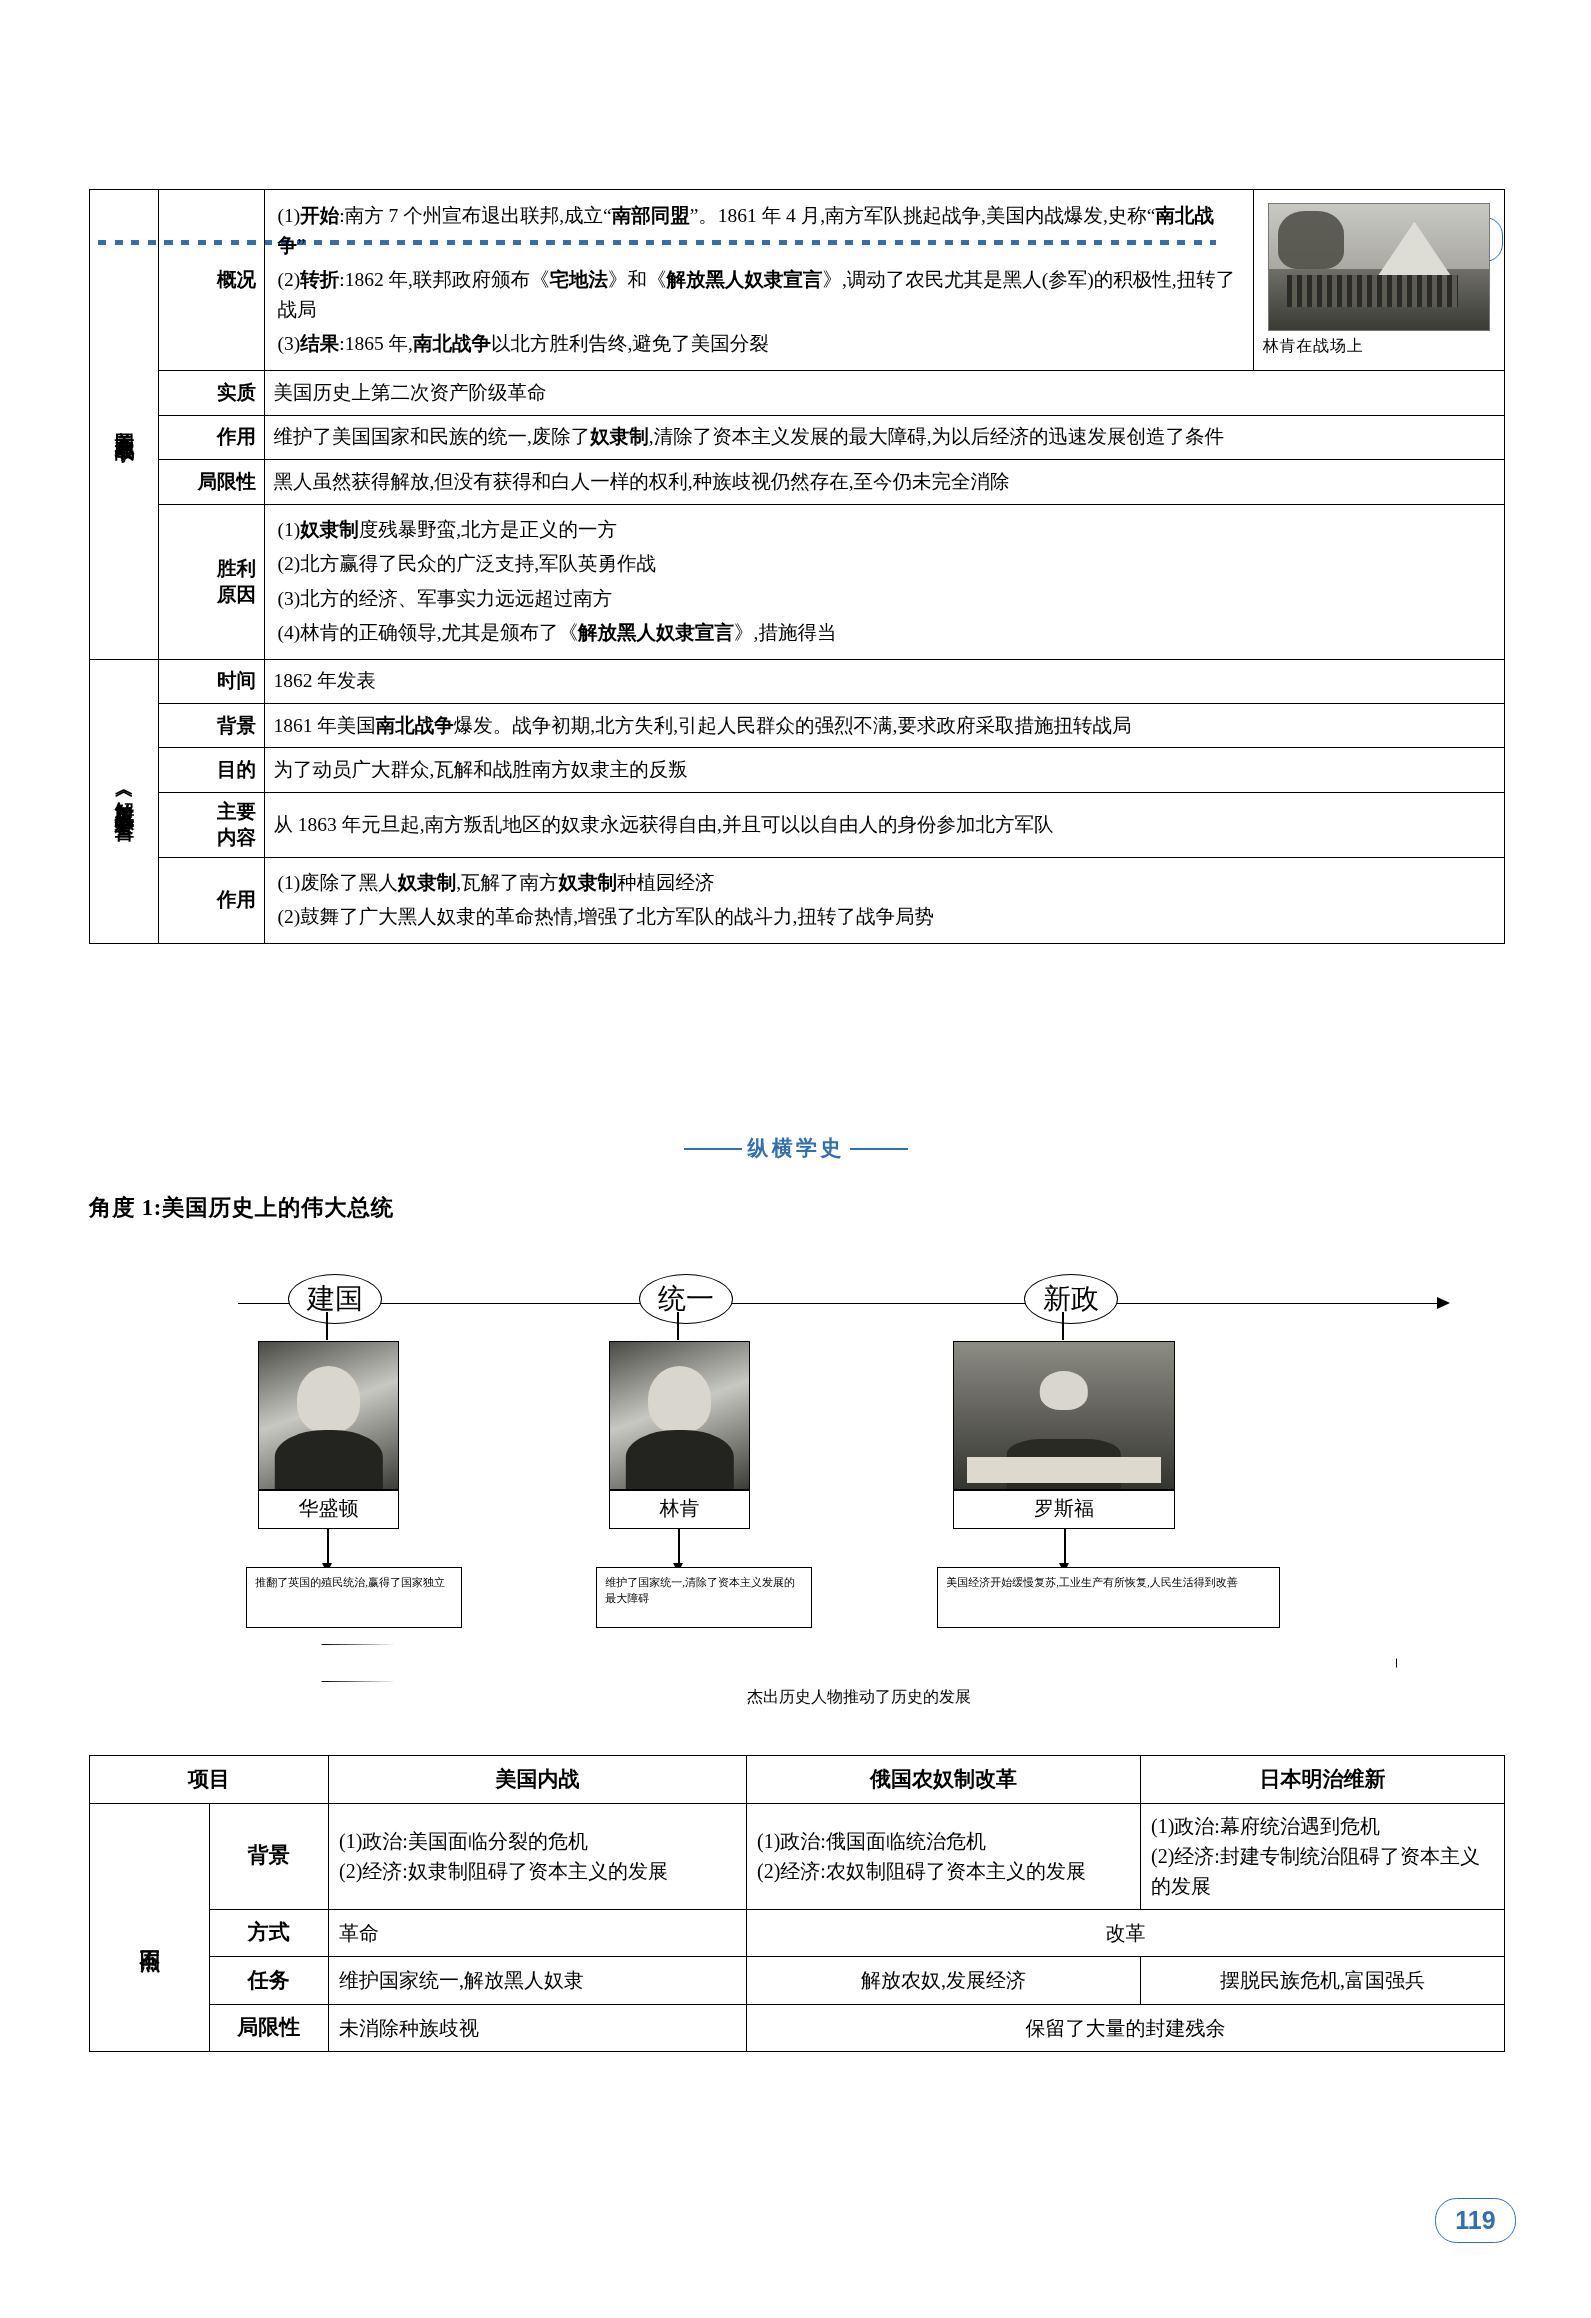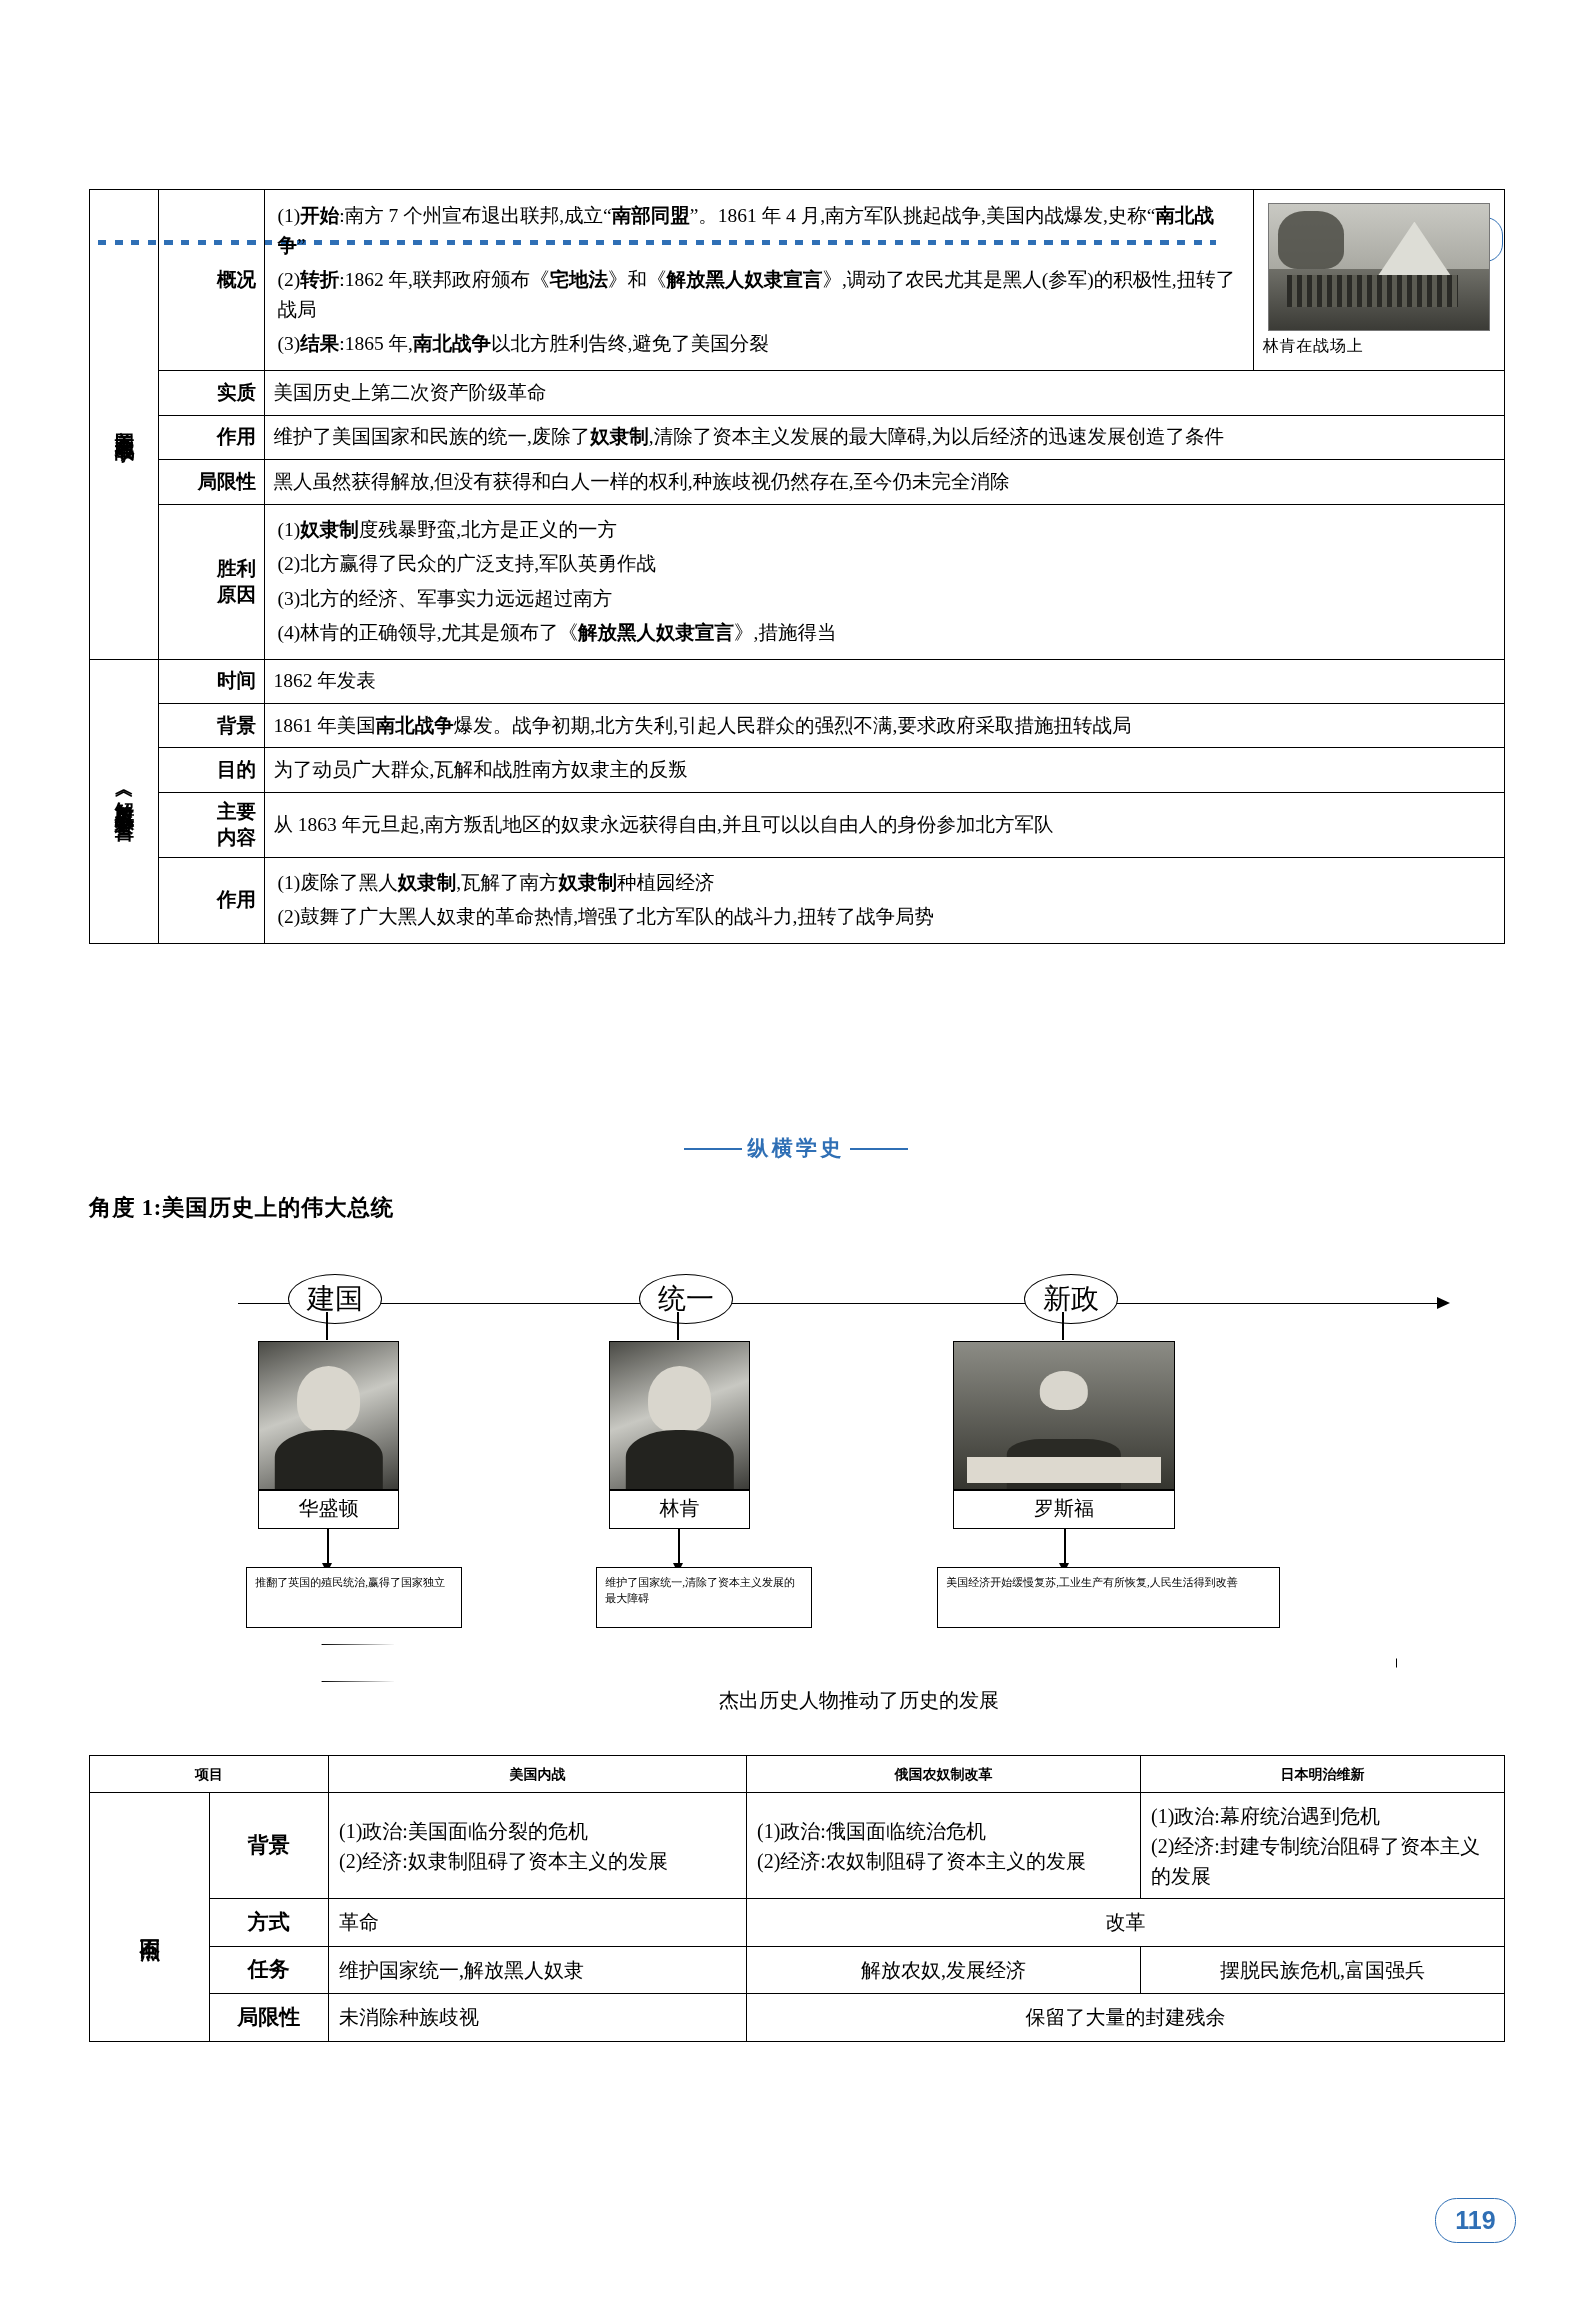--- a/index.html
+++ b/index.html
@@ -136,34 +136,34 @@
     font-size:11px;line-height:1.45;padding:6.6px 8.3px;
   }
   .banner{
     position:absolute;left:232px;top:411px;width:1076px;height:38px;
   }
   .banner .shape{
     position:absolute;inset:0;background:#fff;border:1.3px solid #000;
     clip-path:polygon(0 0, 100% 38%, 100% 62%, 0 100%, 21.5px 50%);
   }
   .banner .txt{
-    position:absolute;left:0;top:43px;width:1076px;text-align:center;font-size:20px;
+    position:absolute;left:0;top:43px;width:1076px;text-align:center;font-size:16px;
   }
   .angle2{
     position:absolute;left:89px;top:1718px;font-size:22.4px;font-weight:bold;letter-spacing:0.8px;
   }
   
   .tbl2{
     position:absolute;left:89px;top:1755px;width:1416px;
     border-collapse:collapse;table-layout:fixed;
   }
   .tbl2 td,.tbl2 th{
     border:1.3px solid #000;font-size:20px;line-height:1.5;padding:7.5px 10px;vertical-align:middle;
   }
-  .tbl2 th{font-weight:bold;text-align:center;font-size:14px;}
+  .tbl2 th{font-weight:bold;text-align:center;font-size:21px;}
   .tbl2 .v{width:61px;text-align:center;font-weight:bold;font-size:21px;}
   .tbl2 .v span{writing-mode:vertical-rl;text-orientation:upright;line-height:1.3;}
   .tbl2 .k{width:99px;text-align:center;font-weight:bold;font-size:21px;}
   .tbl2 .ctr{text-align:center;}
   .tbl2 p{margin:0;}
   
   .pageno{
     position:absolute;right:76px;bottom:76px;
     width:79px;height:43px;border:1.7px solid #2f6fb5;border-radius:21.5px;
     color:#2f6fb5;font-size:25px;font-weight:bold;text-align:center;line-height:43px;

